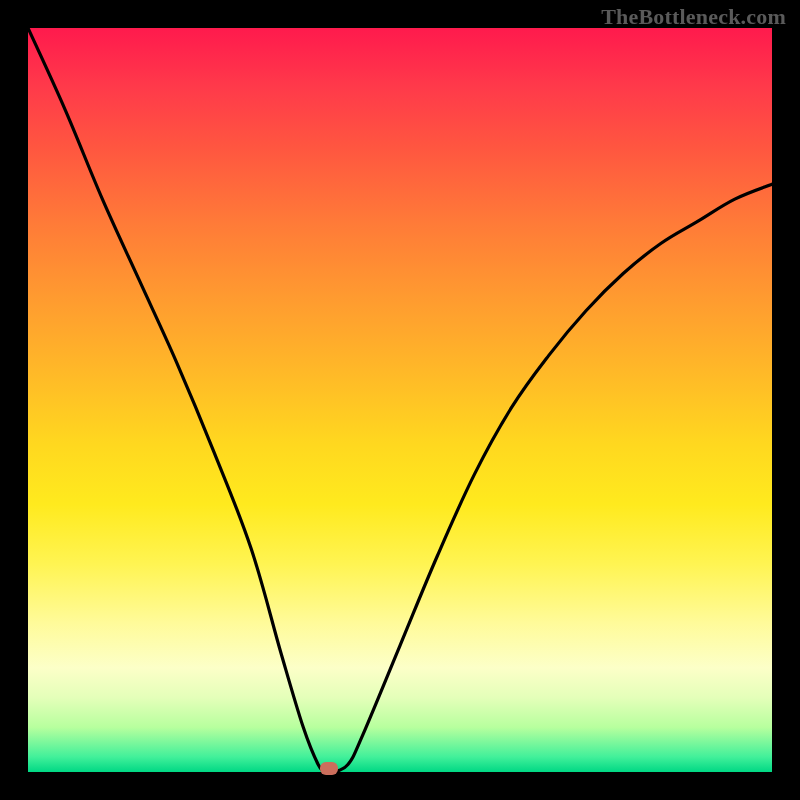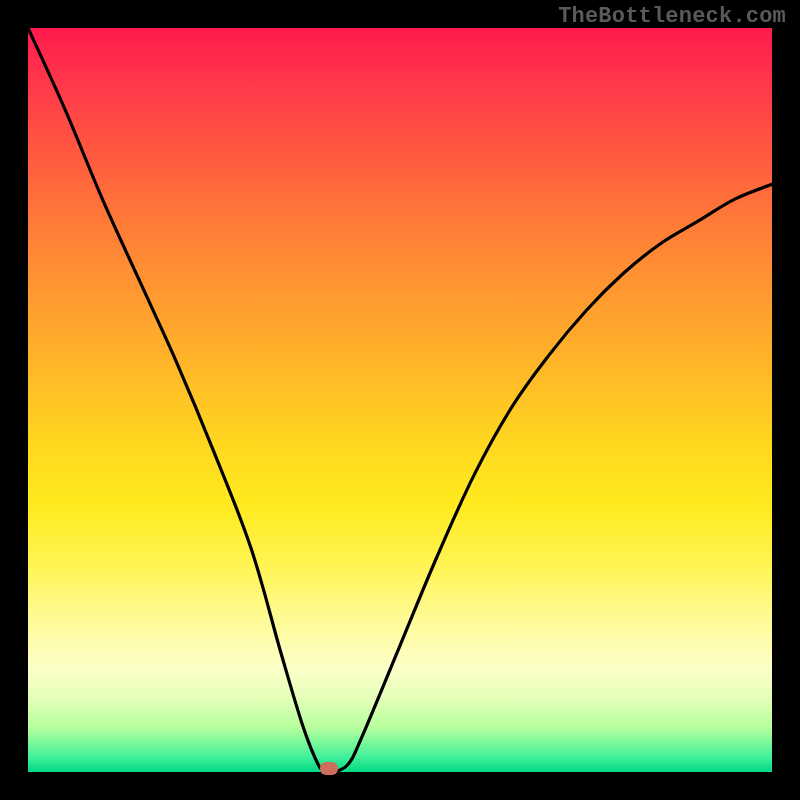--- a/index.html
+++ b/index.html
@@ -40,21 +40,21 @@
       #e4ffb9 90%,
       #b7ff9e 94%,
       #41f09a 98%,
       #00d884 100%
     );
   }
   .watermark {
     position: absolute;
     top: 4px;
     right: 14px;
-    font-family: Liberation Mono, monospace;
+    font-family: Liberation Serif, serif;
     font-size: 22px;
     font-weight: 600;
     color: #5a5a5a;
     letter-spacing: 0.2px;
   }
   svg.curve {
     position: absolute;
     left: 0;
     top: 0;
     width: 744px;

